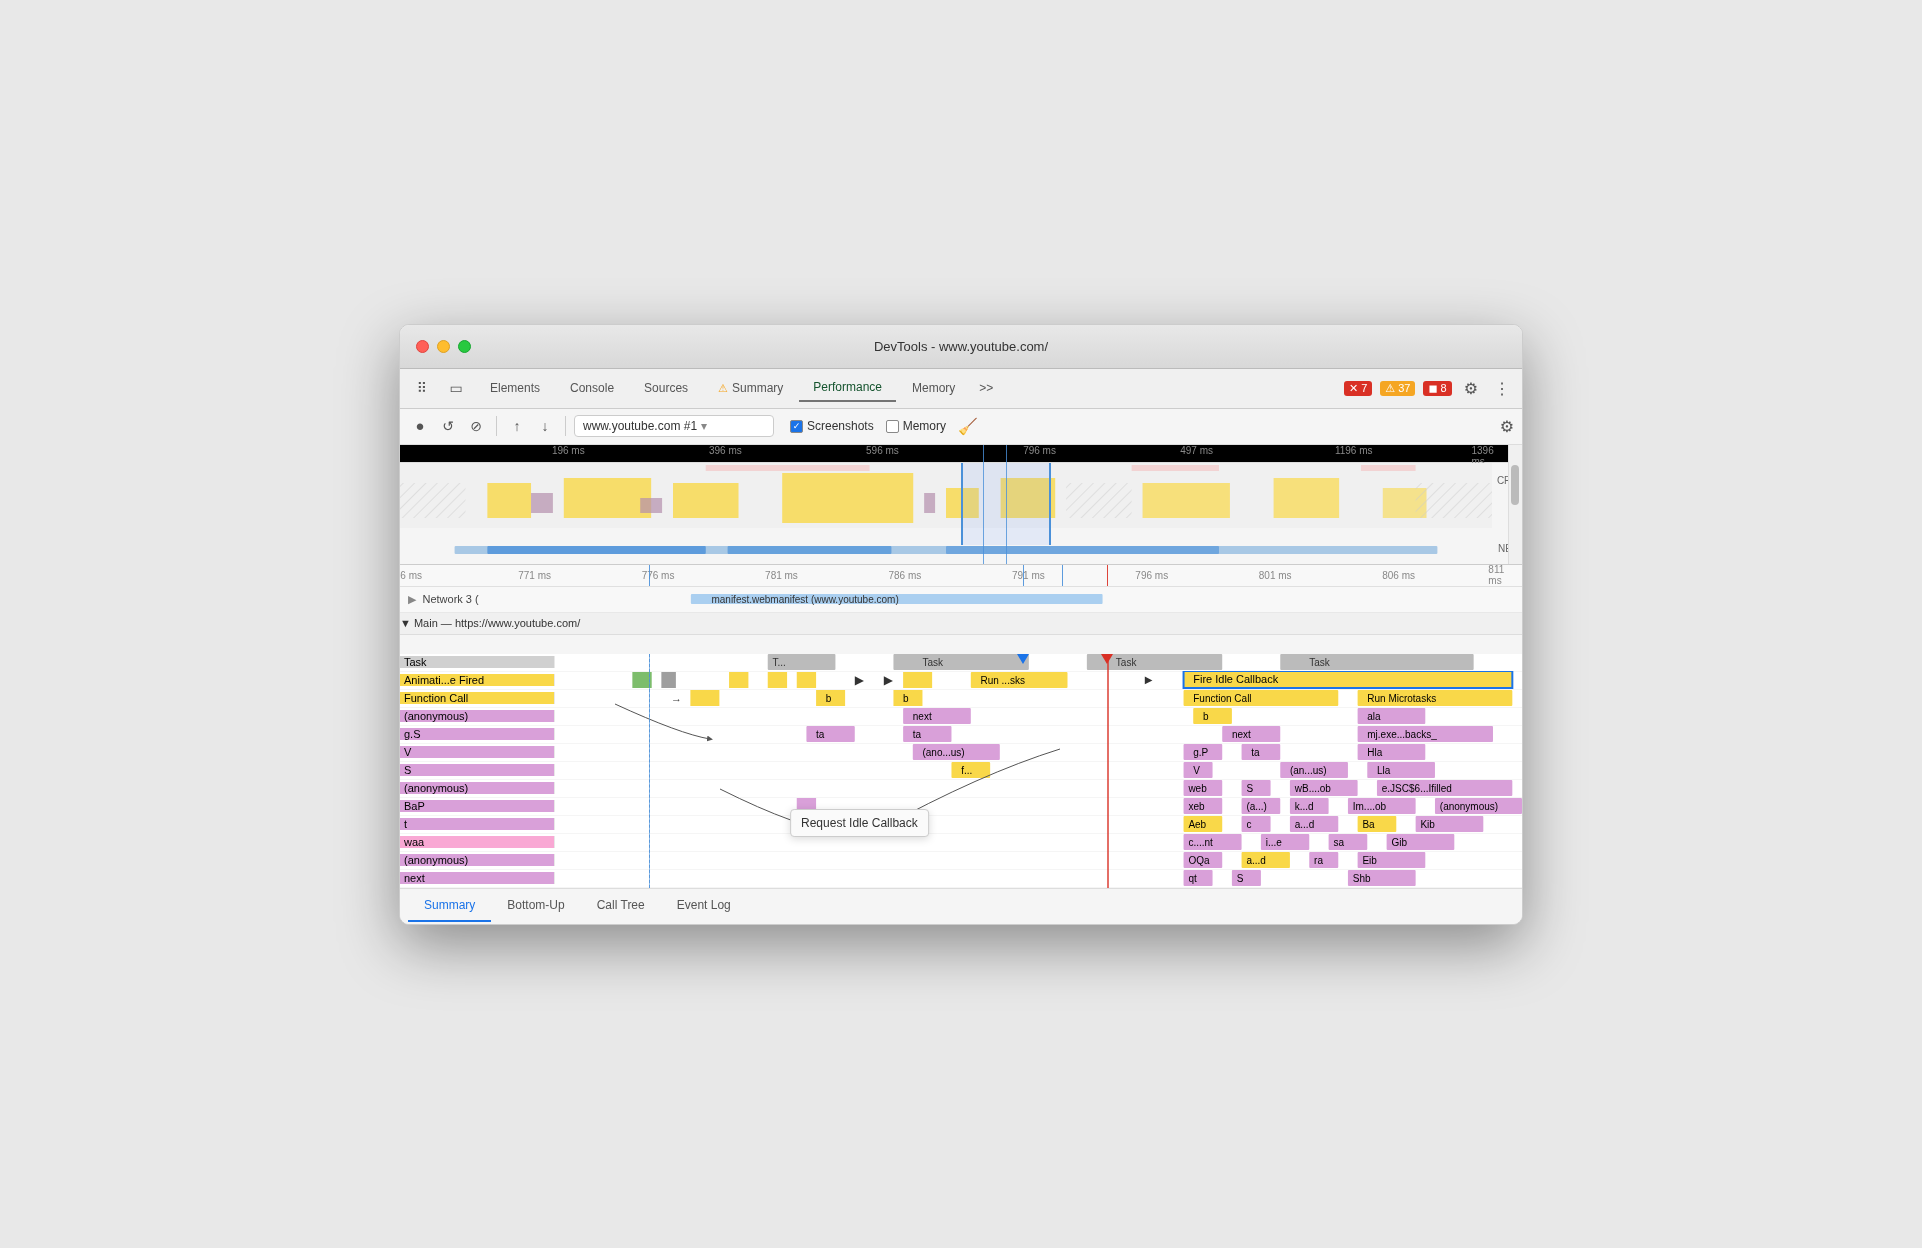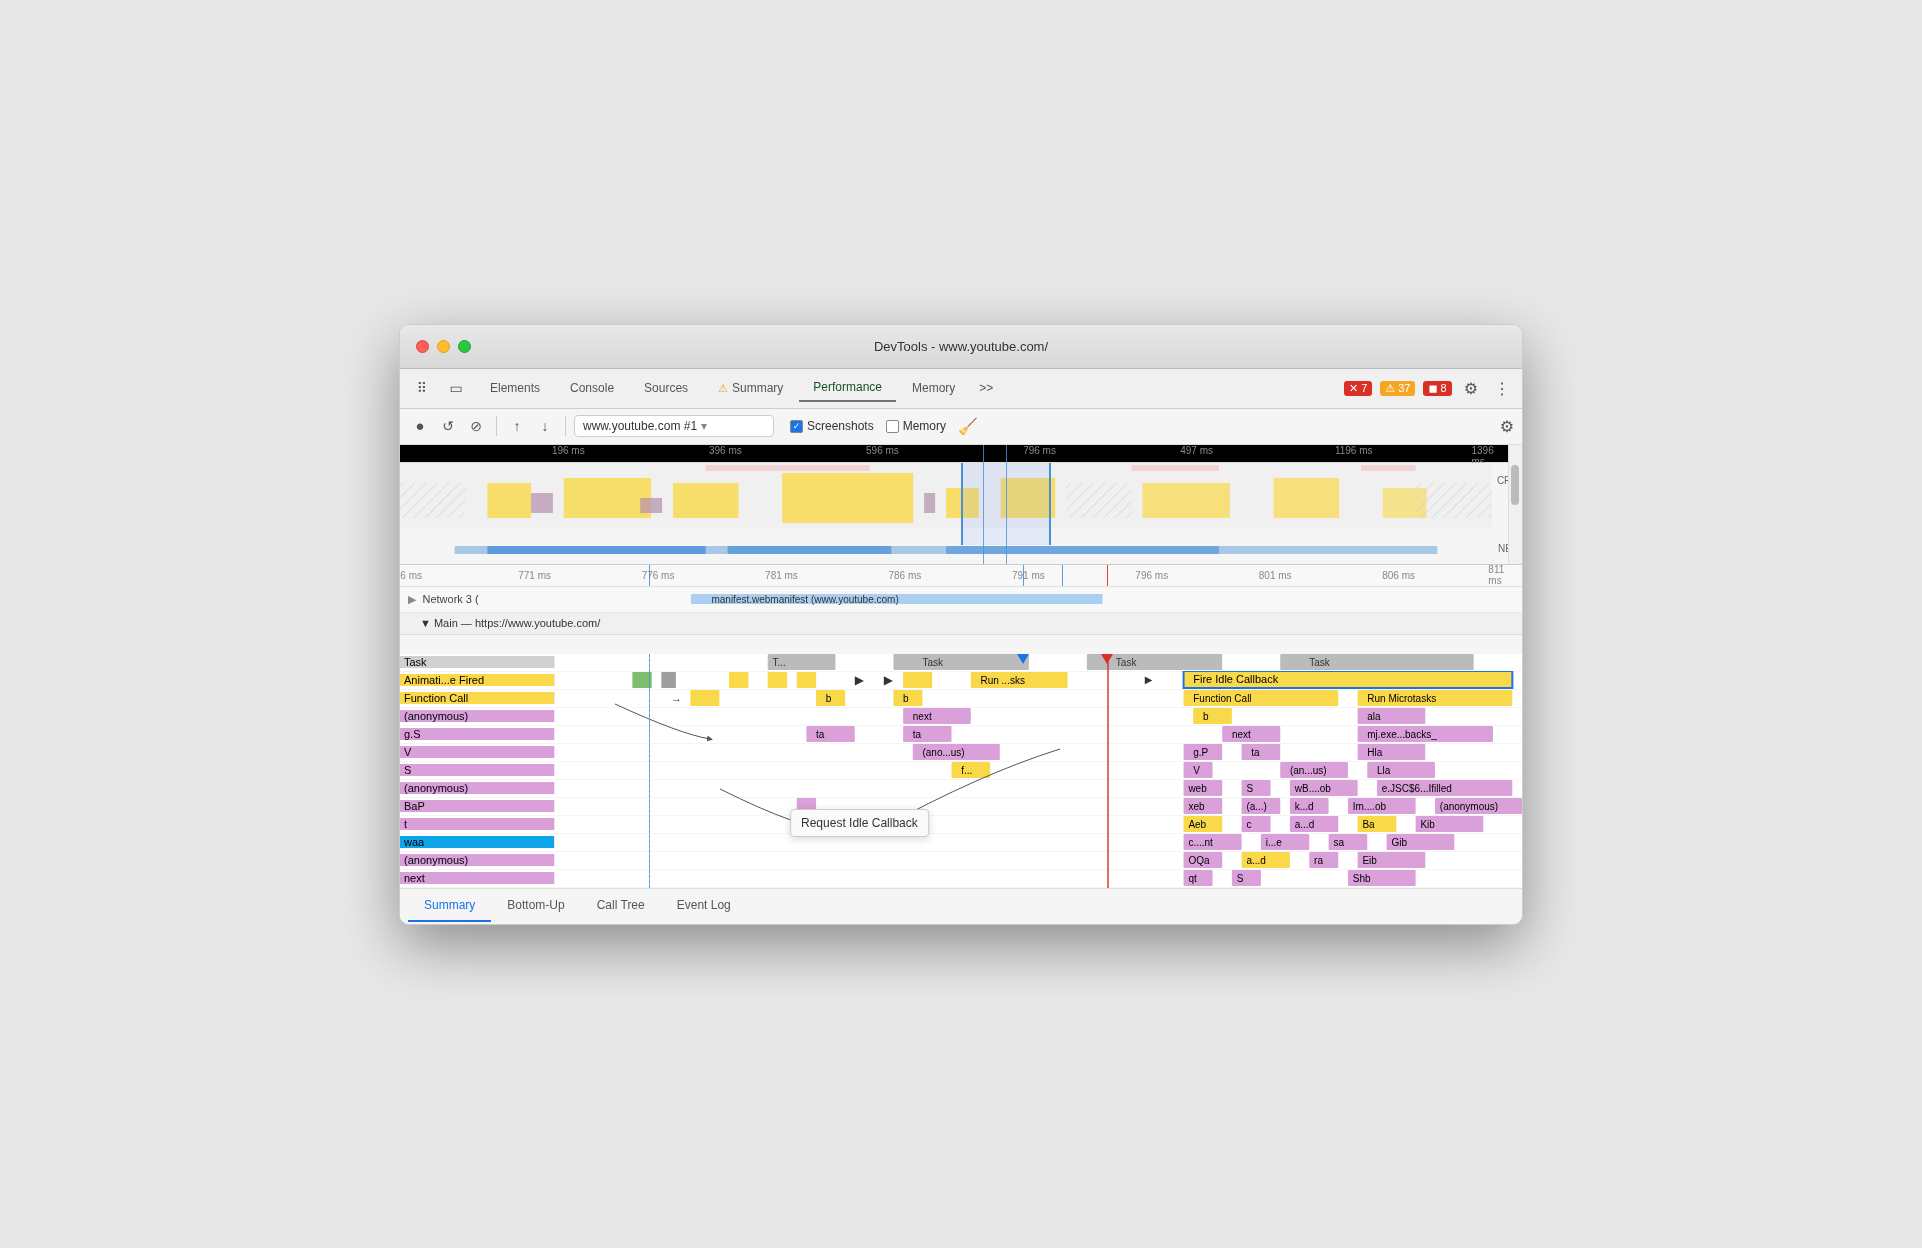--- a/index.html
+++ b/index.html
@@ -279,21 +279,21 @@
       color: #888;
       cursor: pointer;
     }
     
     .main-section-header {
       height: 22px;
       background: #f0f0f0;
       border-bottom: 1px solid #ddd;
       display: flex;
       align-items: center;
-      padding: 0 20px;
+      padding: 0 0;
       font-size: 11px;
       color: #333;
       gap: 6px;
     }
     
     .bottom-tabs {
       background: #f5f5f5;
       border-top: 1px solid #ddd;
       display: flex;
       align-items: center;
@@ -691,21 +691,21 @@
           <text x="76.5%" y="13" font-size="10" fill="#000">a...d</text>
           <rect x="83%" y="1" width="4%" height="16" fill="#f9d849" rx="1"></rect>
           <text x="83.5%" y="13" font-size="10" fill="#000">Ba</text>
           <rect x="89%" y="1" width="7%" height="16" fill="#d9a0d9" rx="1"></rect>
           <text x="89.5%" y="13" font-size="10" fill="#000">Kib</text>
         </svg>
       </div>
     </div>
 
     <div class="row-entry">
-      <div class="row-label" style="background:#0ea5e9;">waa</div>
+      <div class="row-label" style="background:#f9a8d4;">waa</div>
       <div class="row-content">
         <svg width="100%" height="18">
           <rect x="65%" y="1" width="6%" height="16" fill="#d9a0d9" rx="1"></rect>
           <text x="65.5%" y="13" font-size="10" fill="#000">c....nt</text>
           <rect x="73%" y="1" width="5%" height="16" fill="#d9a0d9" rx="1"></rect>
           <text x="73.5%" y="13" font-size="10" fill="#000">i...e</text>
           <rect x="80%" y="1" width="4%" height="16" fill="#d9a0d9" rx="1"></rect>
           <text x="80.5%" y="13" font-size="10" fill="#000">sa</text>
           <rect x="86%" y="1" width="7%" height="16" fill="#d9a0d9" rx="1"></rect>
           <text x="86.5%" y="13" font-size="10" fill="#000">Gib</text>

